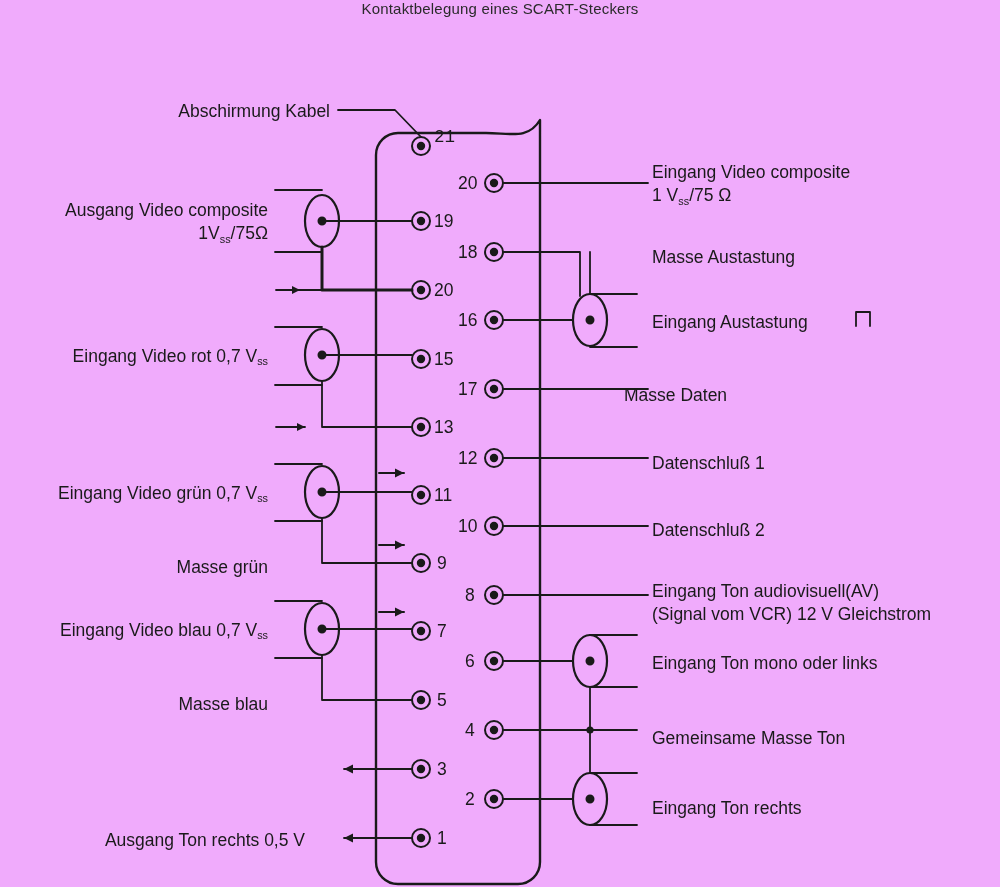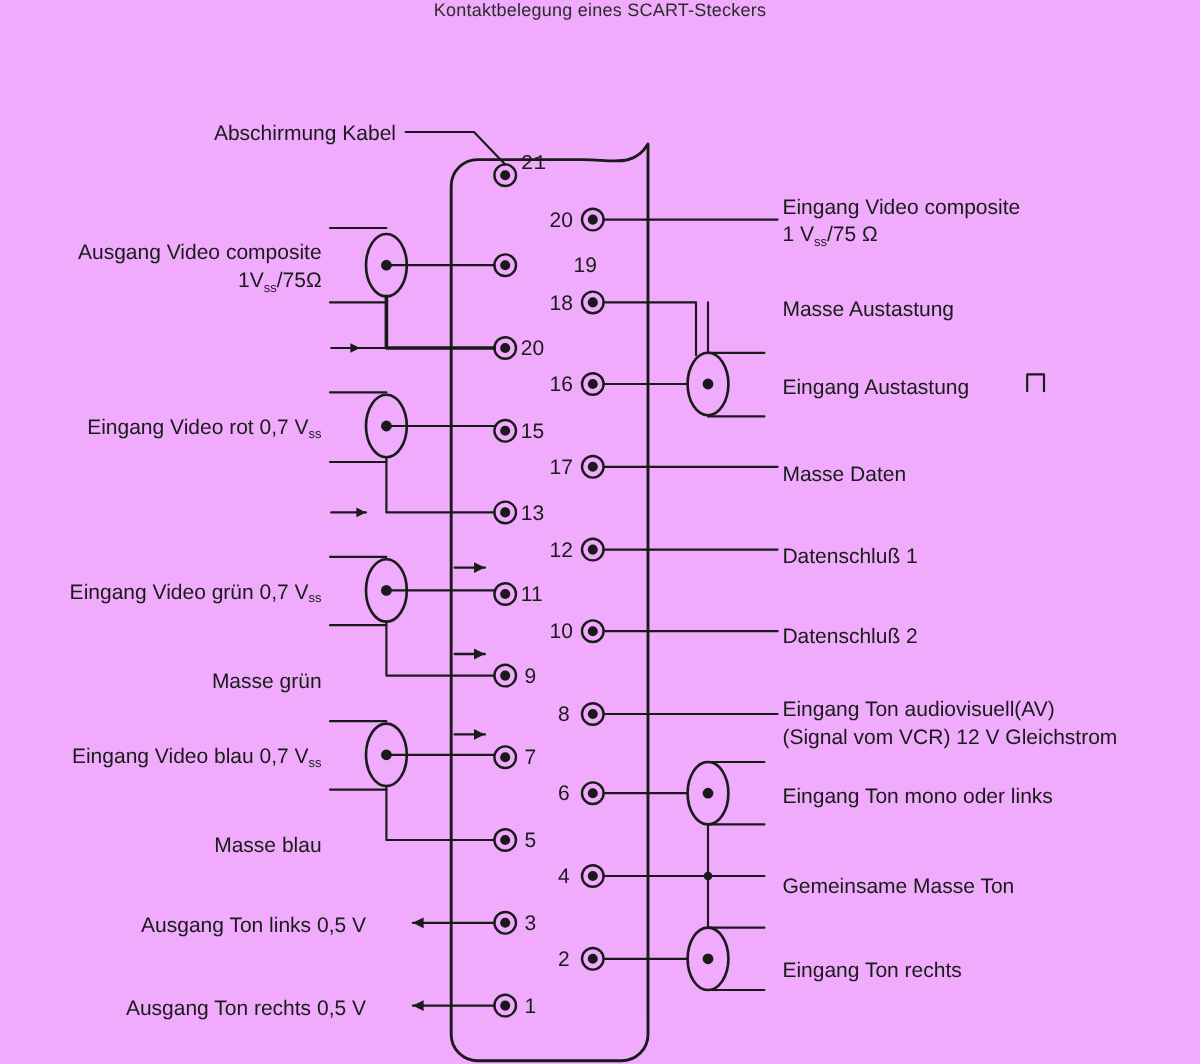--- a/index.html
+++ b/index.html
@@ -229,42 +229,39 @@
   </div>
 
   <div class="lbl r" style="left:0; top:619px; width:268px;">
     <span>Eingang Video blau 0,7 V</span><sub>ss</sub>
   </div>
 
   <div class="lbl r" style="left:0; top:693px; width:268px;">
     <span>Masse blau</span>
   </div>
 
-  <div class="lbl r" style="left:0; top:760px; width:305px;">
-    <span>Ausgang Ton links 0,5 V</span>
-  </div>
 
   <div class="lbl r" style="left:0; top:829px; width:305px;">
     <span>Ausgang Ton rechts 0,5 V</span>
   </div>
 
   <div class="lbl l" style="left:652px; top:161px;">
     <span>Eingang Video composite</span><br>
     <span><span>1 V</span><sub>ss</sub><span>/75 Ω</span></span>
   </div>
 
   <div class="lbl l" style="left:652px; top:246px;">
     <span>Masse Austastung</span>
   </div>
 
   <div class="lbl l" style="left:652px; top:311px;">
     <span>Eingang Austastung</span>
   </div>
 
-  <div class="lbl l" style="left:652px; top:384px;">
+  <div class="lbl l" style="left:624px; top:384px;">
     <span>Masse Daten</span>
   </div>
 
   <div class="lbl l" style="left:652px; top:452px;">
     <span>Datenschluß 1</span>
   </div>
 
   <div class="lbl l" style="left:652px; top:519px;">
     <span>Datenschluß 2</span>
   </div>
@@ -280,21 +277,21 @@
 
   <div class="lbl l" style="left:652px; top:652px;">
     <span>Eingang Ton mono oder links</span>
   </div>
 
   <div class="lbl l" style="left:652px; top:797px;">
     <span>Eingang Ton rechts</span>
   </div>
 
   <div class="pinnum" style="left:434px; top:127px;font-family:Liberation Mono, monospace;">21</div>
-  <div class="pinnum" style="left:434px; top:211px;margin-left:44px;">19</div>
+  <div class="pinnum" style="left:434px; top:211px;">19</div>
   <div class="pinnum" style="left:434px; top:280px;">20</div>
   <div class="pinnum" style="left:434px; top:349px;">15</div>
   <div class="pinnum" style="left:434px; top:417px;">13</div>
   <div class="pinnum" style="left:434px; top:485px;">11</div>
   <div class="pinnum" style="left:437px; top:553px;">9</div>
   <div class="pinnum" style="left:437px; top:621px;">7</div>
   <div class="pinnum" style="left:437px; top:690px;">5</div>
   <div class="pinnum" style="left:437px; top:759px;">3</div>
   <div class="pinnum" style="left:437px; top:828px;">1</div>
 

